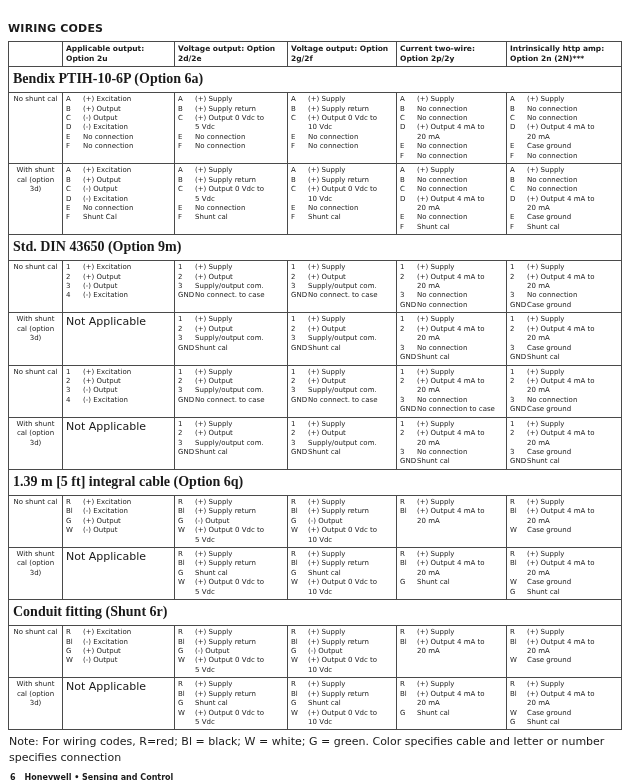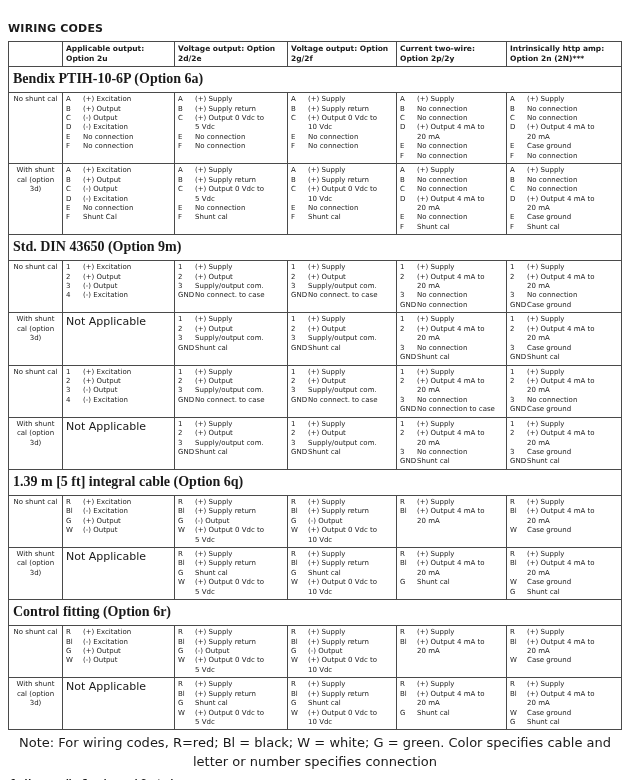--- a/index.html
+++ b/index.html
@@ -18,21 +18,21 @@
     text-align: left; font-size: 7.5px; font-weight: 700;
     padding: 2px 3px; line-height: 1.35;
   }
   td { font-size: 7px; line-height: 1.35; padding: 2px 3px; }
   td.section { font-size: 14px; font-weight: 700; padding: 3px 4px; background: #ffffff; font-family: Liberation Serif, serif; }
   td.rowlabel { font-size: 7px; text-align: center; }
   .pinline { display: flex; align-items: flex-start; }
   .pin { flex: 0 0 17px; }
   .fn { flex: 1 1 auto; min-width: 0; }
   .na { font-size: 11px; }
-  .note { font-size: 13px; line-height: 1.45; margin-top: 4px; padding-left: 1px; text-align: center; }
+  .note { font-size: 11px; line-height: 1.45; margin-top: 4px; padding-left: 1px; }
   .pagefooter {
     display: flex; align-items: baseline; gap: 9px;
     margin-top: 7px; padding-left: 2px; font-size: 8px; font-weight: 700;
   }
 </style>
 </head>
 <body>
 
 <div class="page">
   <div class="title">WIRING CODES</div>
@@ -801,21 +801,21 @@
               <span class="pin">W</span>
               <span class="fn">Case ground</span>
             </div>
             <div class="pinline">
               <span class="pin">G</span>
               <span class="fn">Shunt cal</span>
             </div>
           </td>
         </tr>
         <tr>
-          <td class="section" colspan="6">Control fitting (Option 6r)</td>
+          <td class="section" colspan="6">Conduit fitting (Shunt 6r)</td>
         </tr>
         <tr>
           <td class="rowlabel">No shunt cal</td>
           <td class="cell">
             <div class="pinline">
               <span class="pin">R</span>
               <span class="fn">(+) Excitation</span>
             </div>
             <div class="pinline">
               <span class="pin">Bl</span>

